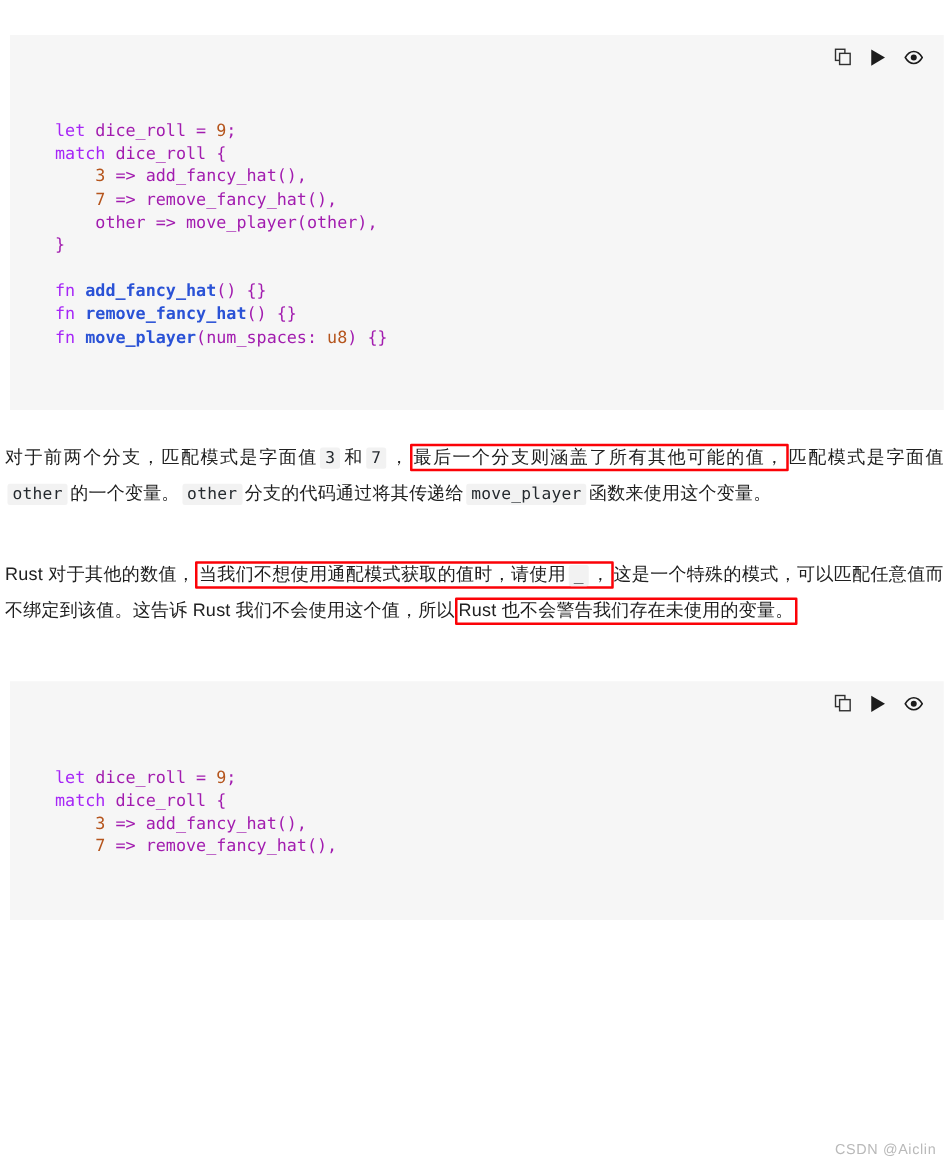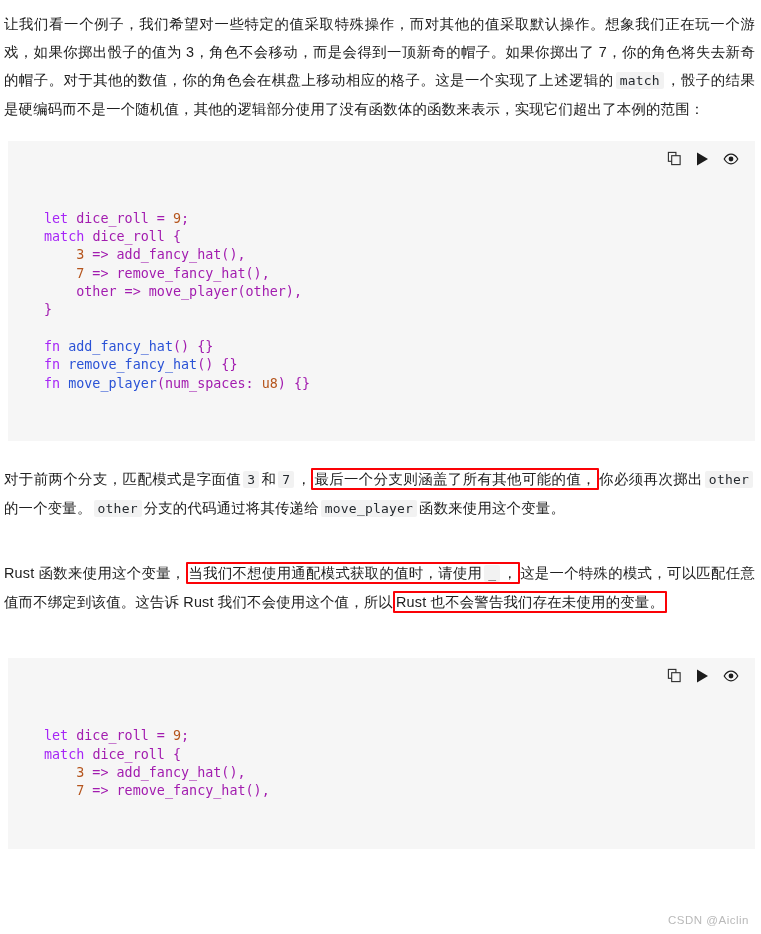--- a/index.html
+++ b/index.html
@@ -76,41 +76,40 @@
     gap: 11px;
   }
   .codeblock .toolbar .tbtn {
     width: 17px; height: 17px;
     display: flex; align-items: center; justify-content: center;
     cursor: pointer;
   }
   .codeline { display: block; min-height: 18px; }
   .k  { color: #a626f7; text-align: center; }   
   .n  { color: #b5551d; }   
-  .fnname { color: #2a52d6; } 
+  .fnname { color: #2a52d6; font-weight: bold; } 
   .pl { color: #a21caf; }   
 
   .watermark {
     position: absolute;
     right: 12px;
     bottom: 8px;
     font-size: 11.5px;
     color: #b9b9b9;
     font-family: "Liberation Sans", sans-serif;
     letter-spacing: 0.5px;
     user-select: none;
   }
 </style>
 </head>
 <body>
 
 <div class="page">
 
   <div class="gap-sm"></div>
-  <p class="para"><span>让我们看一个例子，我们希望对一些特定的值采取特殊操作，而对其他的值采取默认操作。想象我们正在玩一个游戏，如果你掷出骰子的值为 3，角色不会移动，而是会得到一顶新奇的帽子。如果你掷出了 7，你的角色将失去新奇的帽子。对于其他的数值，你的角色会在棋盘上移动相应的格子。这是一个实现了上述逻辑的</span><code class="inline">match</code><span>，骰子的结果是硬编码而不是一个随机值，其他的逻辑部分使用了没有函数体的函数来表示，实现它们超出了本例的范围：</span></p>
 
   <div class="gap-md"></div>
 
   <div class="codeblock">
     <div class="toolbar">
       <span class="tbtn">
         <svg width="15" height="15" viewBox="0 0 16 16">
             <rect x="1.5" y="1.5" width="8" height="9.5" fill="none" stroke="#303030" stroke-width="1.2"></rect>
             <rect x="5" y="5" width="9" height="9.5" fill="#f6f6f6" stroke="#303030" stroke-width="1.2"></rect>
           </svg>
@@ -125,28 +124,28 @@
             <path d="M8 1.2C4 1.2 1.2 6 1.2 6S4 10.8 8 10.8 14.8 6 14.8 6 12 1.2 8 1.2z" fill="none" stroke="#1c1c1c" stroke-width="1.2"></path>
             <circle cx="8" cy="6" r="2.4" fill="#1c1c1c"></circle>
           </svg>
       </span>
     </div>
     <div id="cb1"><span class="codeline"><span class="k">let </span><span class="pl">dice_roll = </span><span class="n">9</span><span class="pl">;</span></span><span class="codeline"><span class="k">match </span><span class="pl">dice_roll {</span></span><span class="codeline"><span class="pl">    </span><span class="n">3</span><span class="pl"> =&gt; add_fancy_hat(),</span></span><span class="codeline"><span class="pl">    </span><span class="n">7</span><span class="pl"> =&gt; remove_fancy_hat(),</span></span><span class="codeline"><span class="pl">    other =&gt; move_player(other),</span></span><span class="codeline"><span class="pl">}</span></span><span class="codeline"><span class="pl"> </span></span><span class="codeline"><span class="k">fn </span><span class="fnname">add_fancy_hat</span><span class="pl">() {}</span></span><span class="codeline"><span class="k">fn </span><span class="fnname">remove_fancy_hat</span><span class="pl">() {}</span></span><span class="codeline"><span class="k">fn </span><span class="fnname">move_player</span><span class="pl">(num_spaces: </span><span class="n">u8</span><span class="pl">) {}</span></span></div>
   </div>
 
   <div class="gap-lg"></div>
 
-  <p class="para"><span>对于前两个分支，匹配模式是字面值</span><code class="inline">3</code><span>和</span><code class="inline">7</code><span>，</span><span class="redbox">最后一个分支则涵盖了所有其他可能的值，</span><span>你必须再次掷出</span><code class="inline">other</code><span>的一个变量。</span><code class="inline">other</code><span>分支的代码通过将其传递给</span><code class="inline">move_player</code><span>函数来使用这个变量。</span></p>
+  <p class="para"><span>对于前两个分支，匹配模式是字面值</span><code class="inline">3</code><span>和</span><code class="inline">7</code><span>，</span><span class="redbox">最后一个分支则涵盖了所有其他可能的值，</span><span>匹配模式是字面值</span><code class="inline">other</code><span>的一个变量。</span><code class="inline">other</code><span>分支的代码通过将其传递给</span><code class="inline">move_player</code><span>函数来使用这个变量。</span></p>
 
   <div class="gap-md"></div>
 
 
   <div class="gap-md"></div>
 
-  <p class="para"><span>Rust 函数来使用这个变量，</span><span class="redbox"><span>当我们不想使用通配模式获取的值时，请使用</span><code class="inline">_</code><span>，</span></span><span>这是一个特殊的模式，可以匹配任意值而不绑定到该值。这告诉 Rust 我们不会使用这个值，所以</span><span class="redbox">Rust 也不会警告我们存在未使用的变量。</span></p>
+  <p class="para"><span>Rust 对于其他的数值，</span><span class="redbox"><span>当我们不想使用通配模式获取的值时，请使用</span><code class="inline">_</code><span>，</span></span><span>这是一个特殊的模式，可以匹配任意值而不绑定到该值。这告诉 Rust 我们不会使用这个值，所以</span><span class="redbox">Rust 也不会警告我们存在未使用的变量。</span></p>
 
   <div class="gap-lg"></div>
 
 
   <div class="gap-md"></div>
 
   <div class="codeblock">
     <div class="toolbar">
       <span class="tbtn">
         <svg width="15" height="15" viewBox="0 0 16 16">

